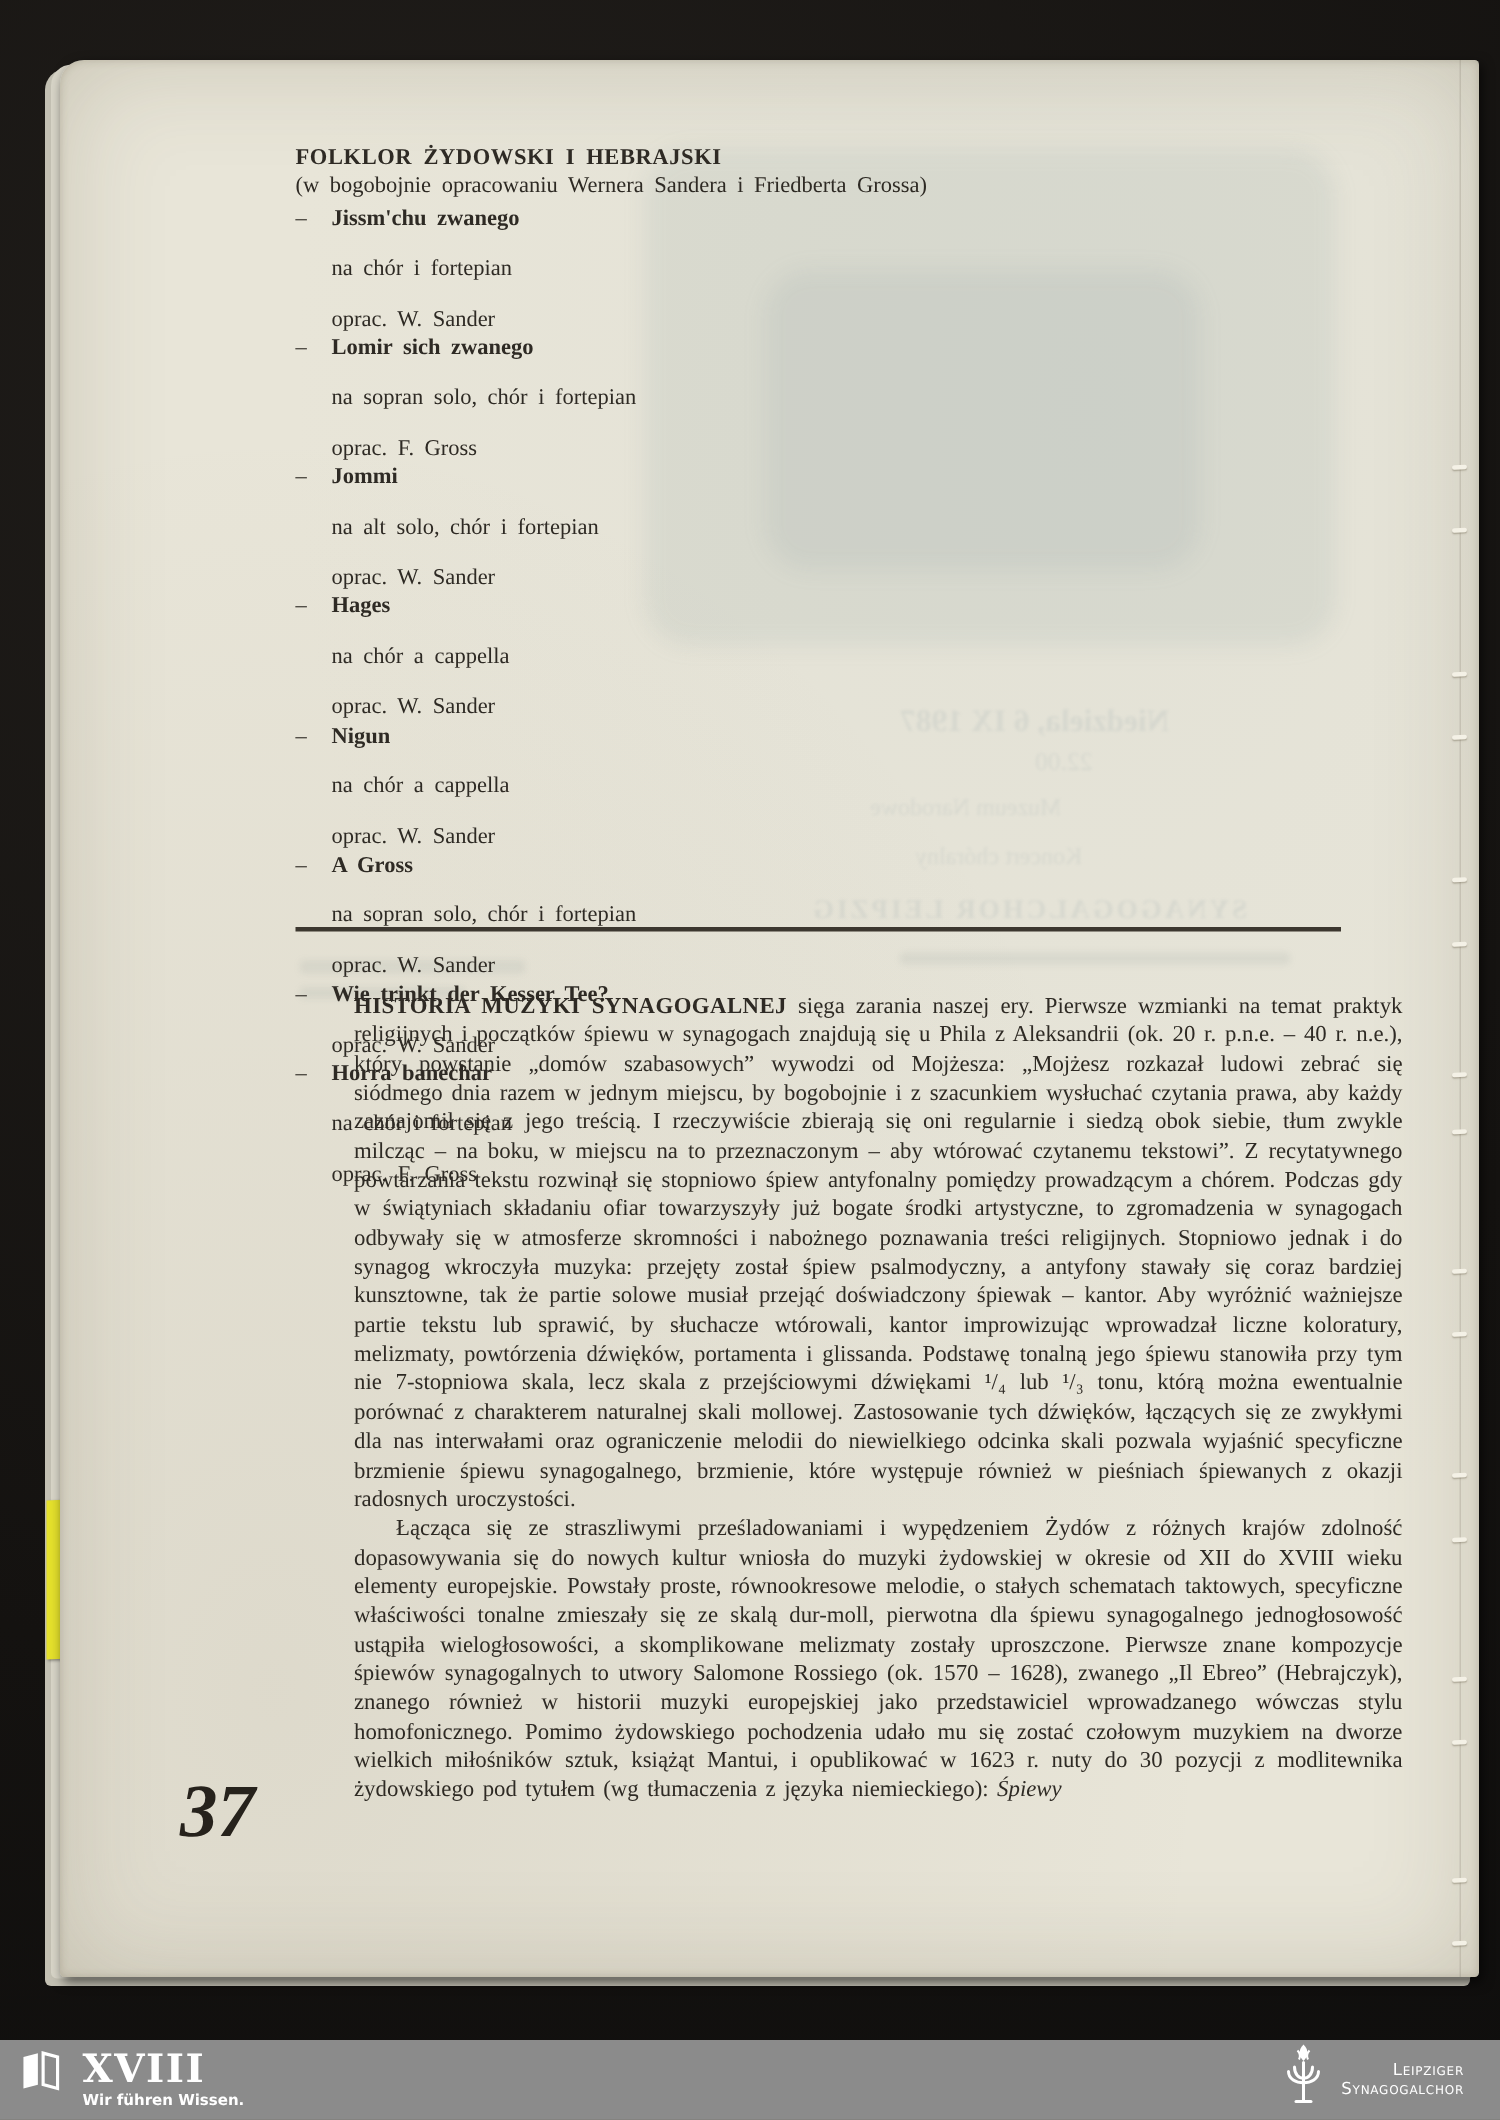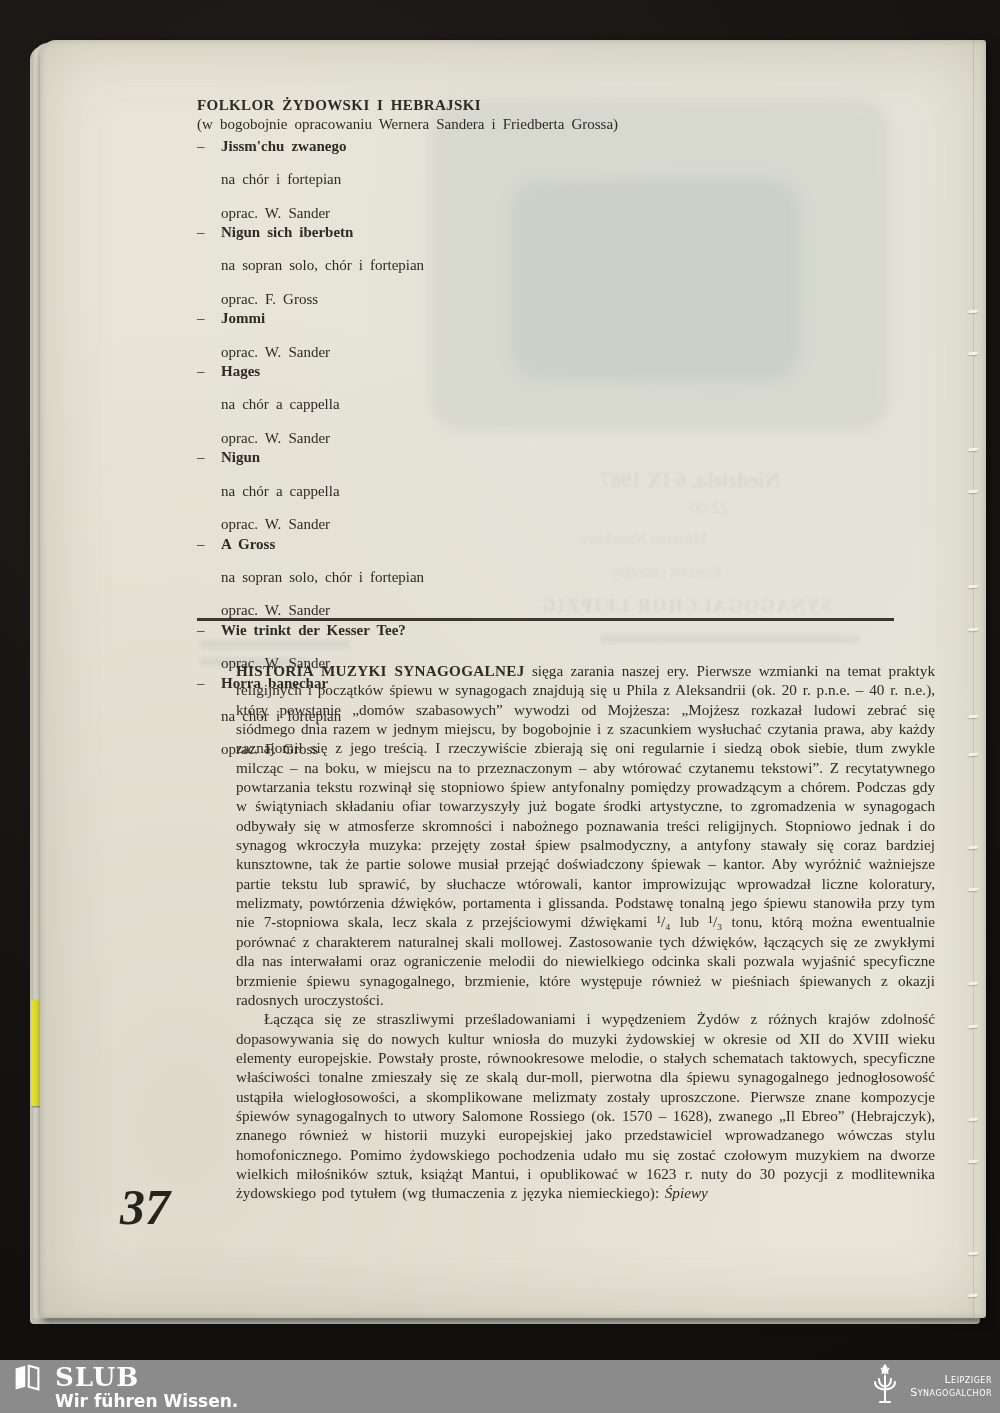--- a/index.html
+++ b/index.html
@@ -52,22 +52,22 @@
   .ghost-img{position:absolute;border-radius:30px;filter:blur(7px);background:rgba(125,145,150,0.12);}
   .ghost-line{position:absolute;color:#8fa0a5;opacity:0.16;filter:blur(1.2px);
               transform:scaleX(-1);white-space:nowrap;font-family:"Liberation Serif", serif;}
   .ghost-bar{position:absolute;background:rgba(110,125,130,0.10);filter:blur(2px);border-radius:3px;}
   
   .footer-bar{position:absolute;left:0;bottom:0;width:1000px;height:53px;background:#8b8b8b;
               display:flex;align-items:center;justify-content:space-between;}
   .slub{display:flex;align-items:flex-start;gap:14px;padding-left:13px;color:#fff;}
   .slub-txt{display:flex;flex-direction:column;line-height:1;}
   .slub-name{font-family:"DejaVu Serif", serif;font-weight:bold;font-size:26px;letter-spacing:1px;}
-  .slub-tag{font-family:"DejaVu Sans", sans-serif;font-weight:bold;font-size:17px;margin-top:3px;}
-  .choir{display:flex;align-items:center;gap:8px;padding-right:8px;color:#fff;}
+  .slub-tag{font-family:"DejaVu Sans", sans-serif;font-weight:bold;font-size:10px;margin-top:3px;}
+  .choir{display:flex;align-items:center;gap:8px;padding-right:24px;color:#fff;}
   .choir-txt{display:flex;flex-direction:column;align-items:flex-end;line-height:1.15;
              font-family:"DejaVu Sans", sans-serif;font-variant:small-caps;font-size:11px;letter-spacing:0.5px;}
 </style>
 </head>
 <body>
 
 <div class="page-under u1"></div>
 <div class="page-under u2"></div>
 
 <div class="bookmark"></div>
@@ -92,29 +92,30 @@
 
     <div class="piece">
       <span class="dash">–</span>
       <span class="name">Jissm'chu zwanego</span>
     </div>
     <div class="piece-sub">na chór i fortepian</div>
     <div class="piece-sub">oprac. W. Sander</div>
 
     <div class="piece">
       <span class="dash">–</span>
-      <span class="name">Nigun sich iberbetn</span>
+      <span class="name">Lomir sich zwanego</span>
     </div>
     <div class="piece-sub">na sopran solo, chór i fortepian</div>
     <div class="piece-sub">oprac. F. Gross</div>
 
     <div class="piece">
       <span class="dash">–</span>
       <span class="name">Jommi</span>
     </div>
+    <div class="piece-sub">na alt solo, chór i fortepian</div>
     <div class="piece-sub">oprac. W. Sander</div>
 
     <div class="piece">
       <span class="dash">–</span>
       <span class="name">Hages</span>
     </div>
     <div class="piece-sub">na chór a cappella</div>
     <div class="piece-sub">oprac. W. Sander</div>
 
     <div class="piece">
@@ -175,21 +176,21 @@
 
 <div class="footer-bar">
   <div class="slub">
     <span>
       <svg width="28" height="28" viewBox="0 0 32 32">
         <path d="M3 5 L14 2 L14 26 L3 29 Z" fill="#ffffff"></path>
         <path d="M18 2 L29 5 L29 29 L18 26 Z" fill="none" stroke="#ffffff" stroke-width="2.4"></path>
       </svg>
     </span>
     <span class="slub-txt">
-      <span class="slub-name">SLUB</span>
+      <span class="slub-name">XVIII</span>
       <span class="slub-tag">Wir führen Wissen.</span>
     </span>
   </div>
   <div class="choir">
     <span>
       <svg width="34" height="46" viewBox="0 0 34 46">
         <g stroke="#ffffff" stroke-width="2" fill="none" stroke-linecap="round">
           <path d="M17 14 V40"></path>
           <path d="M7 20 C7 30 27 30 27 20"></path>
           <path d="M11 17 C11 27 23 27 23 17"></path>

